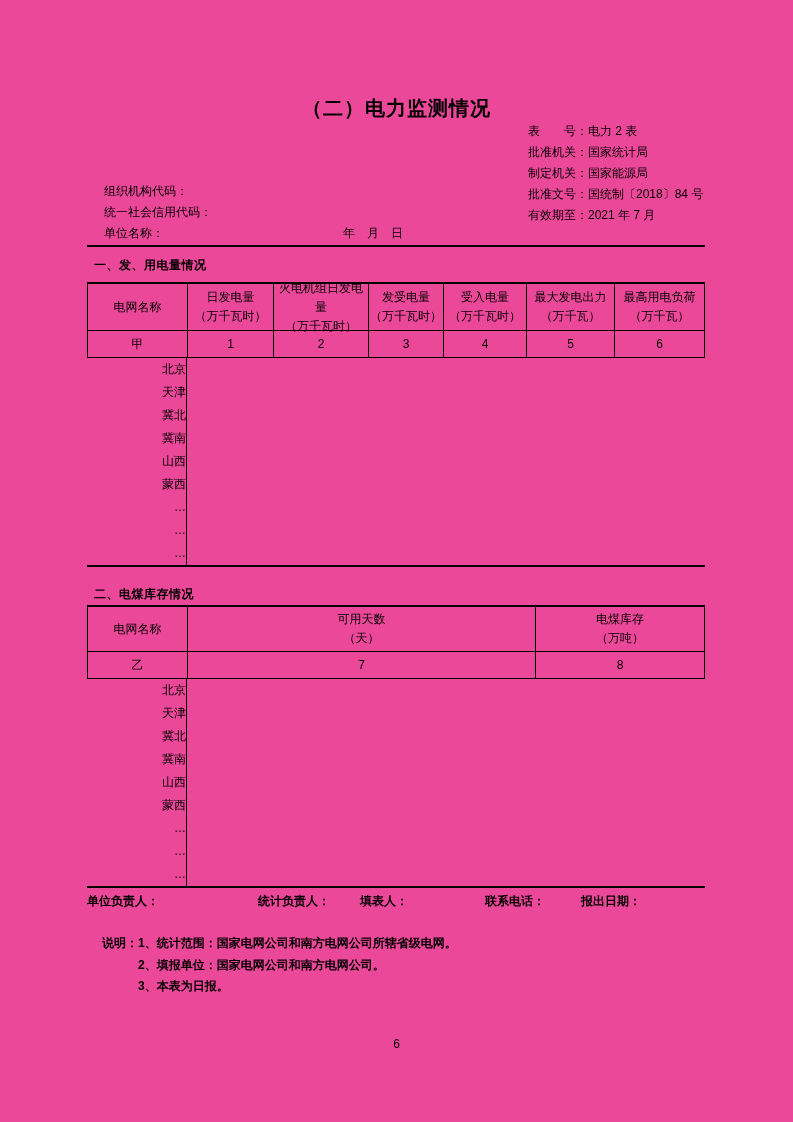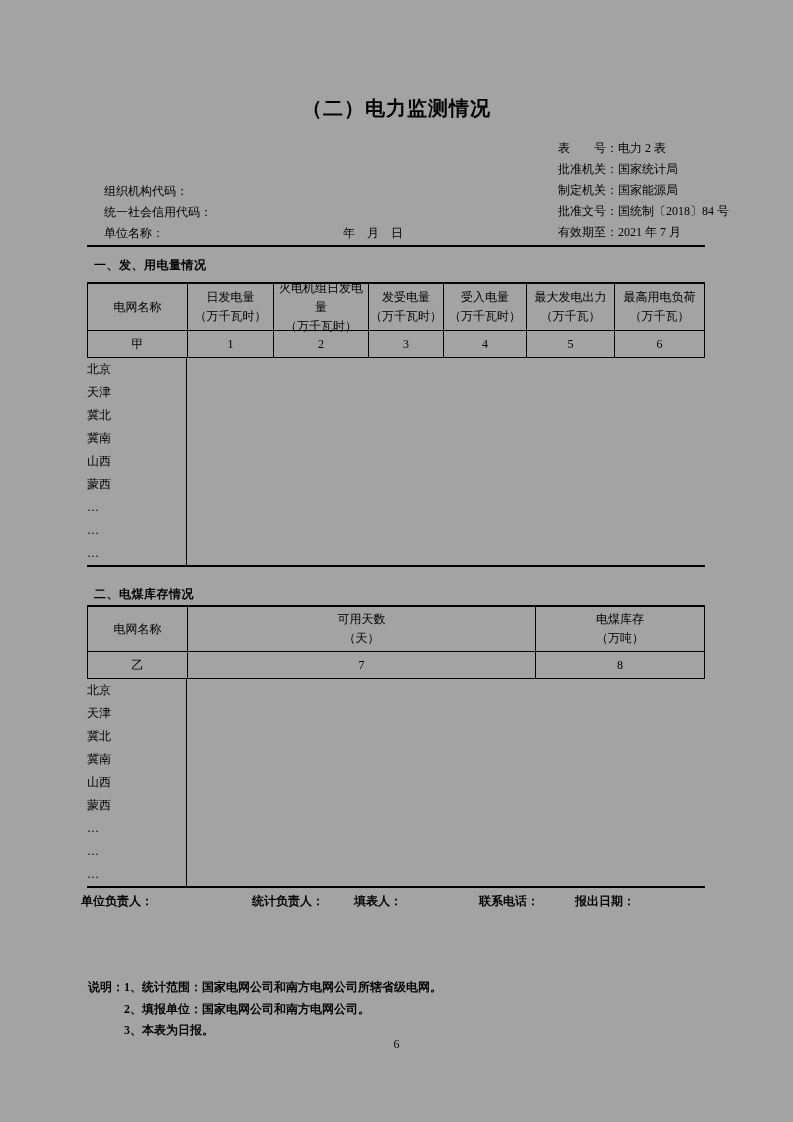--- a/index.html
+++ b/index.html
@@ -2,41 +2,40 @@
 <html><head>
 <meta charset="utf-8">
 <style>
   * { box-sizing: border-box; margin: 0; padding: 0; }
   html,body { background:#e8e8e8; }
   .page {
     position: relative;
     width: 793px;
     height: 1122px;
     margin: 0 auto;
-    background: #a3a3a3;
+    background: #ec4899;
     color: #000000;
-    font-family: Liberation Serif, serif;
+    font-family: Liberation Sans, sans-serif;
     font-size: 12px;
     overflow: hidden;
   }
   .doc-title {
     position: absolute;
     top: 95px; left: 0;
     width: 100%;
     text-align: center;
     font-size: 20px;
     font-weight: bold;
     letter-spacing: 1px;
   }
   .meta-right {
     position: absolute;
-    left: 528px; top: 138px;
+    left: 528px; top: 121px;
     line-height: 21px;
     white-space: nowrap;
-    margin-left: 30px;
   }
   .meta-left {
     position: absolute;
     left: 104px; top: 181px;
     line-height: 21px;
     white-space: nowrap;
   }
   .date-line {
     position: absolute;
     left: 343px; top: 223px;
@@ -83,49 +82,48 @@
   #table1 .th-main { height: 47px; }
   #table2 .th-main { height: 45px; }
   .th-code { height: 27px; line-height: 26px; }
   .tbody {
     position: relative;
     border-bottom: 2px solid #000;
   }
   .trow { height: 23px; line-height: 23px; display: flex; }
   .trow .rowlabel {
     width: 100px;
-    text-align: left;
+    text-align: right;
     border-right: 1px solid #000;
     height: 23px;
   }
   .trow .rowfill { flex: 1; }
 
   .sign-row {
     position: absolute;
-    left: 81px; top: 891px;
+    left: 87px; top: 891px;
     width: 618px;
     height: 21px;
     line-height: 21px;
     font-weight: bold;
   }
   .sign-row span { position: absolute; white-space: nowrap; }
   .sign-unit   { left: 0; }
   .sign-stat   { left: 171px; }
   .sign-filler { left: 273px; }
   .sign-phone  { left: 381px; padding-left: 17px; }
   .sign-date   { left: 494px; }
 
   .notes {
     position: absolute;
-    left: 88px; top: 933px;
+    left: 102px; top: 933px;
     display: flex;
     font-weight: bold;
     line-height: 21.5px;
     white-space: nowrap;
-    margin-top: 44px;
   }
   .notes-label { flex: 0 0 auto; }
   .page-number {
     position: absolute;
     top: 1037px; left: 0;
     width: 100%;
     text-align: center;
   }
 </style>
 </head>

